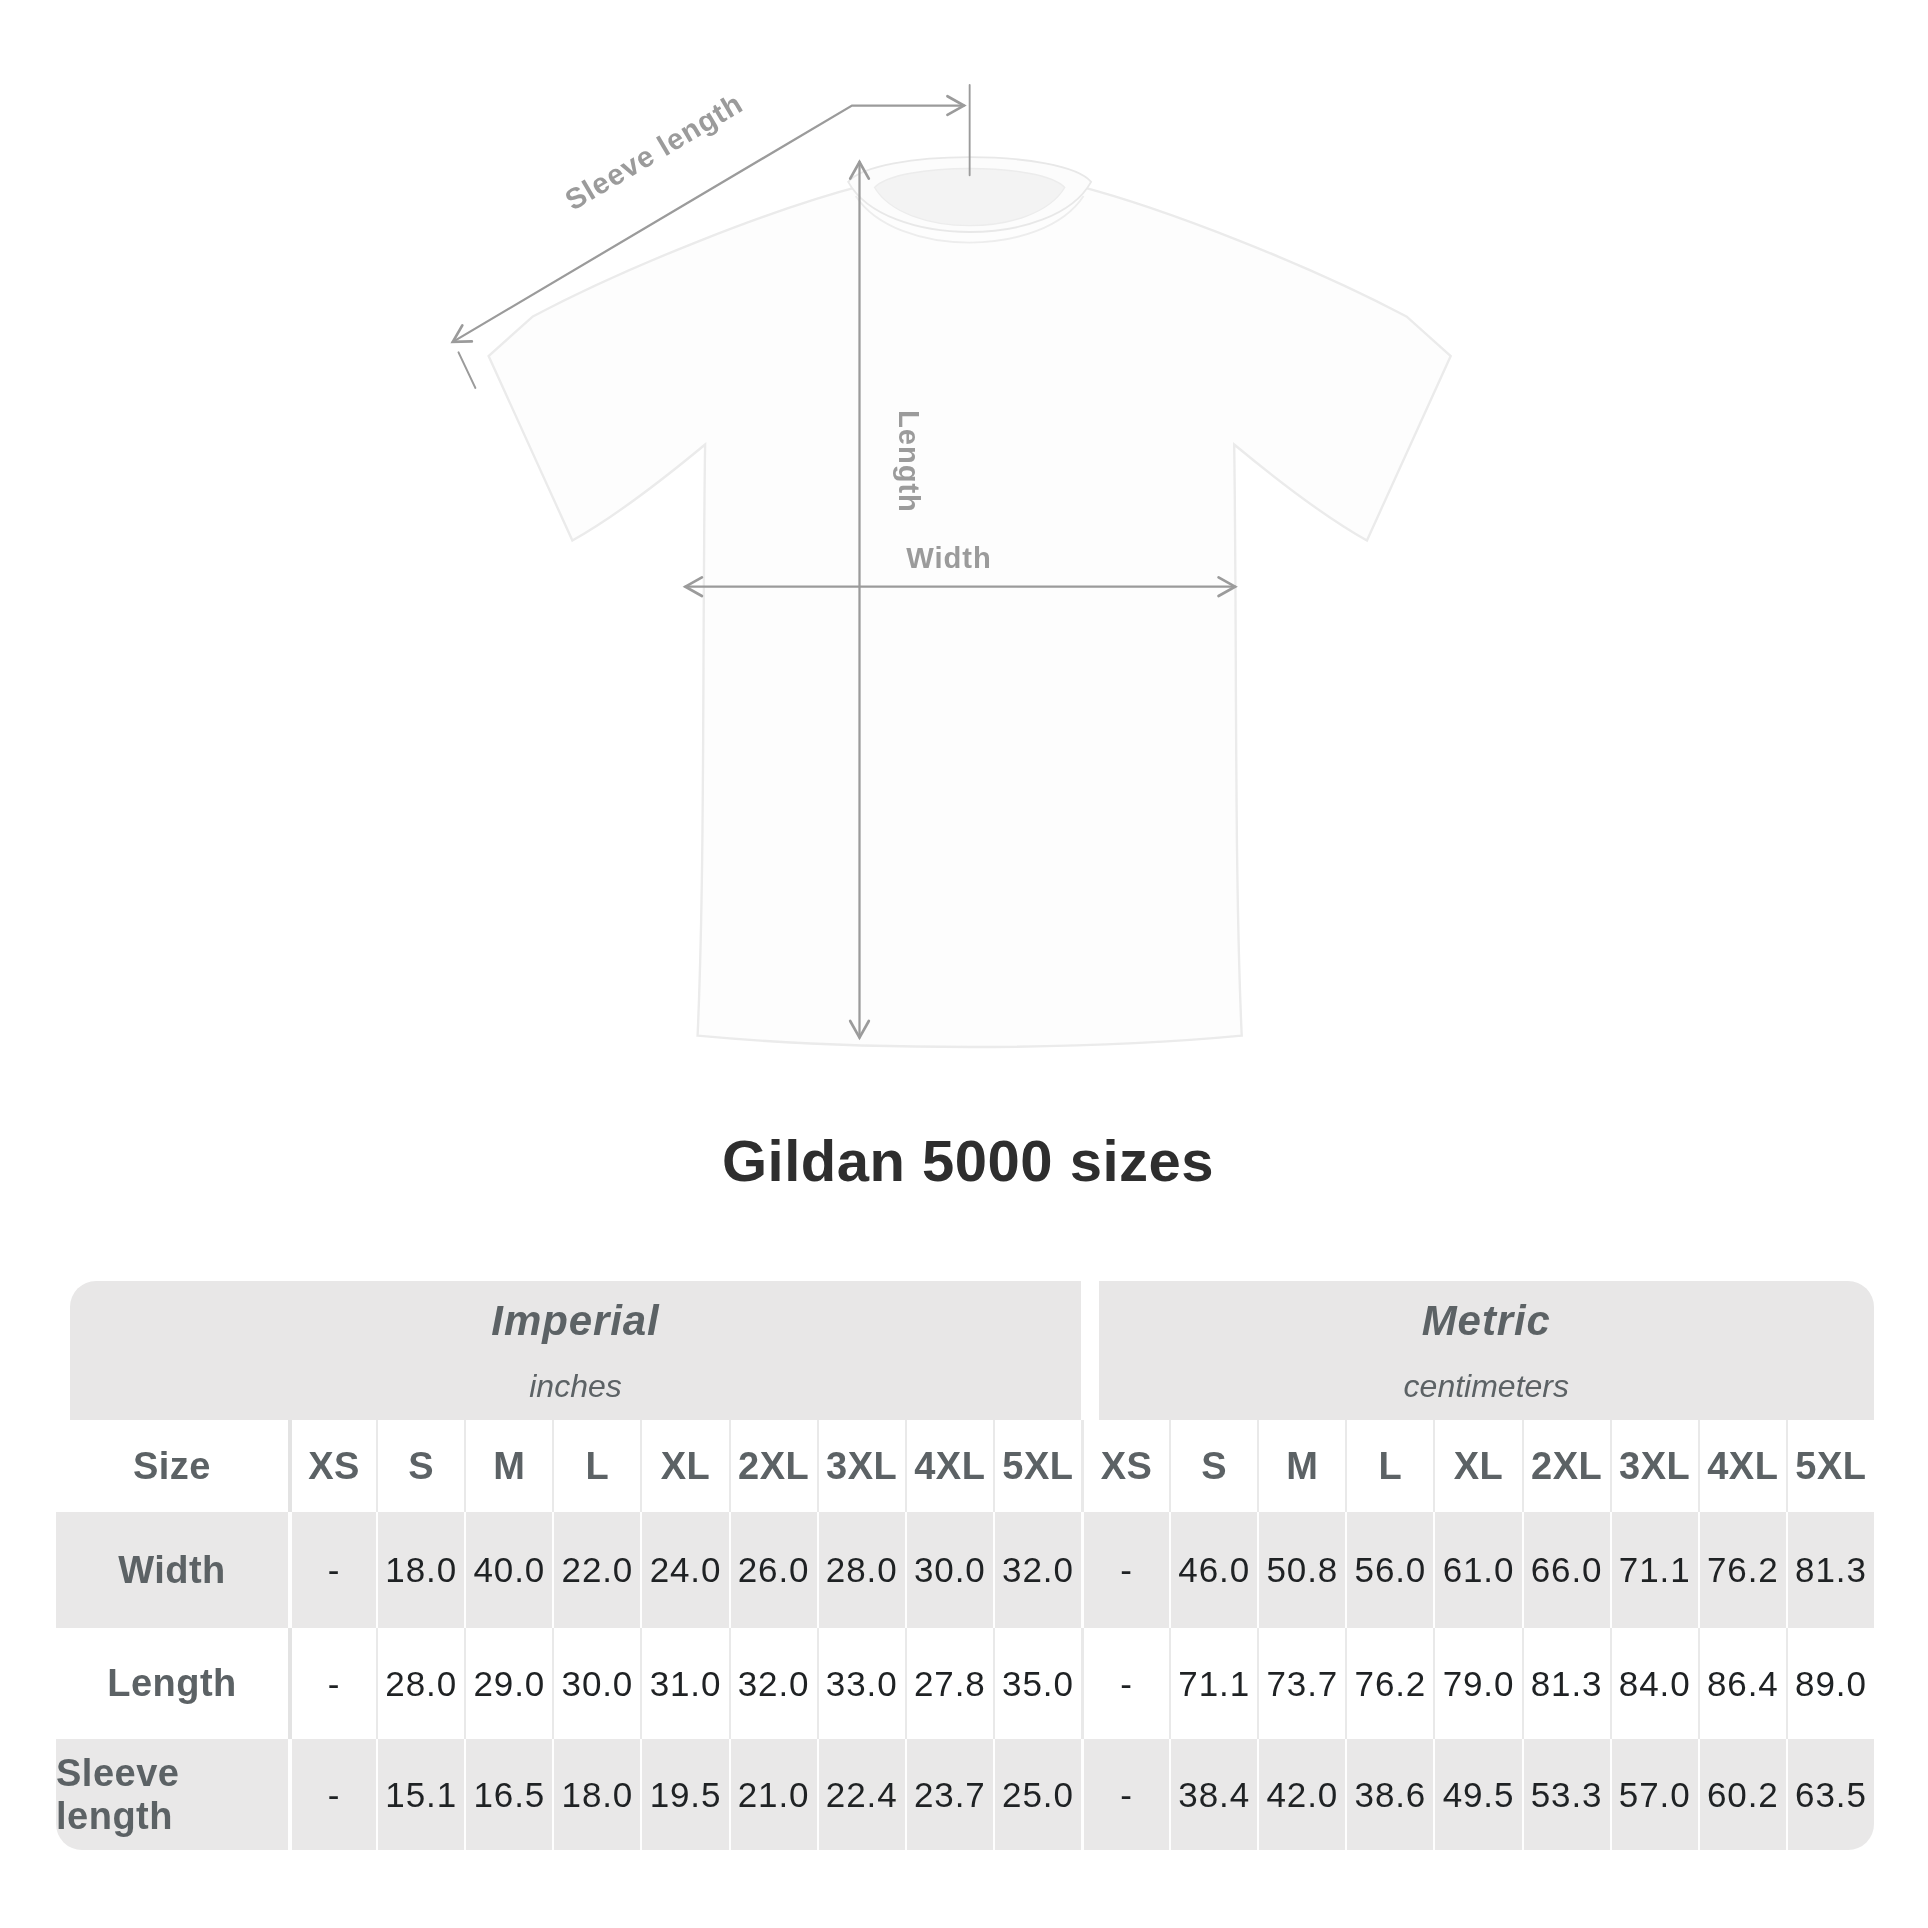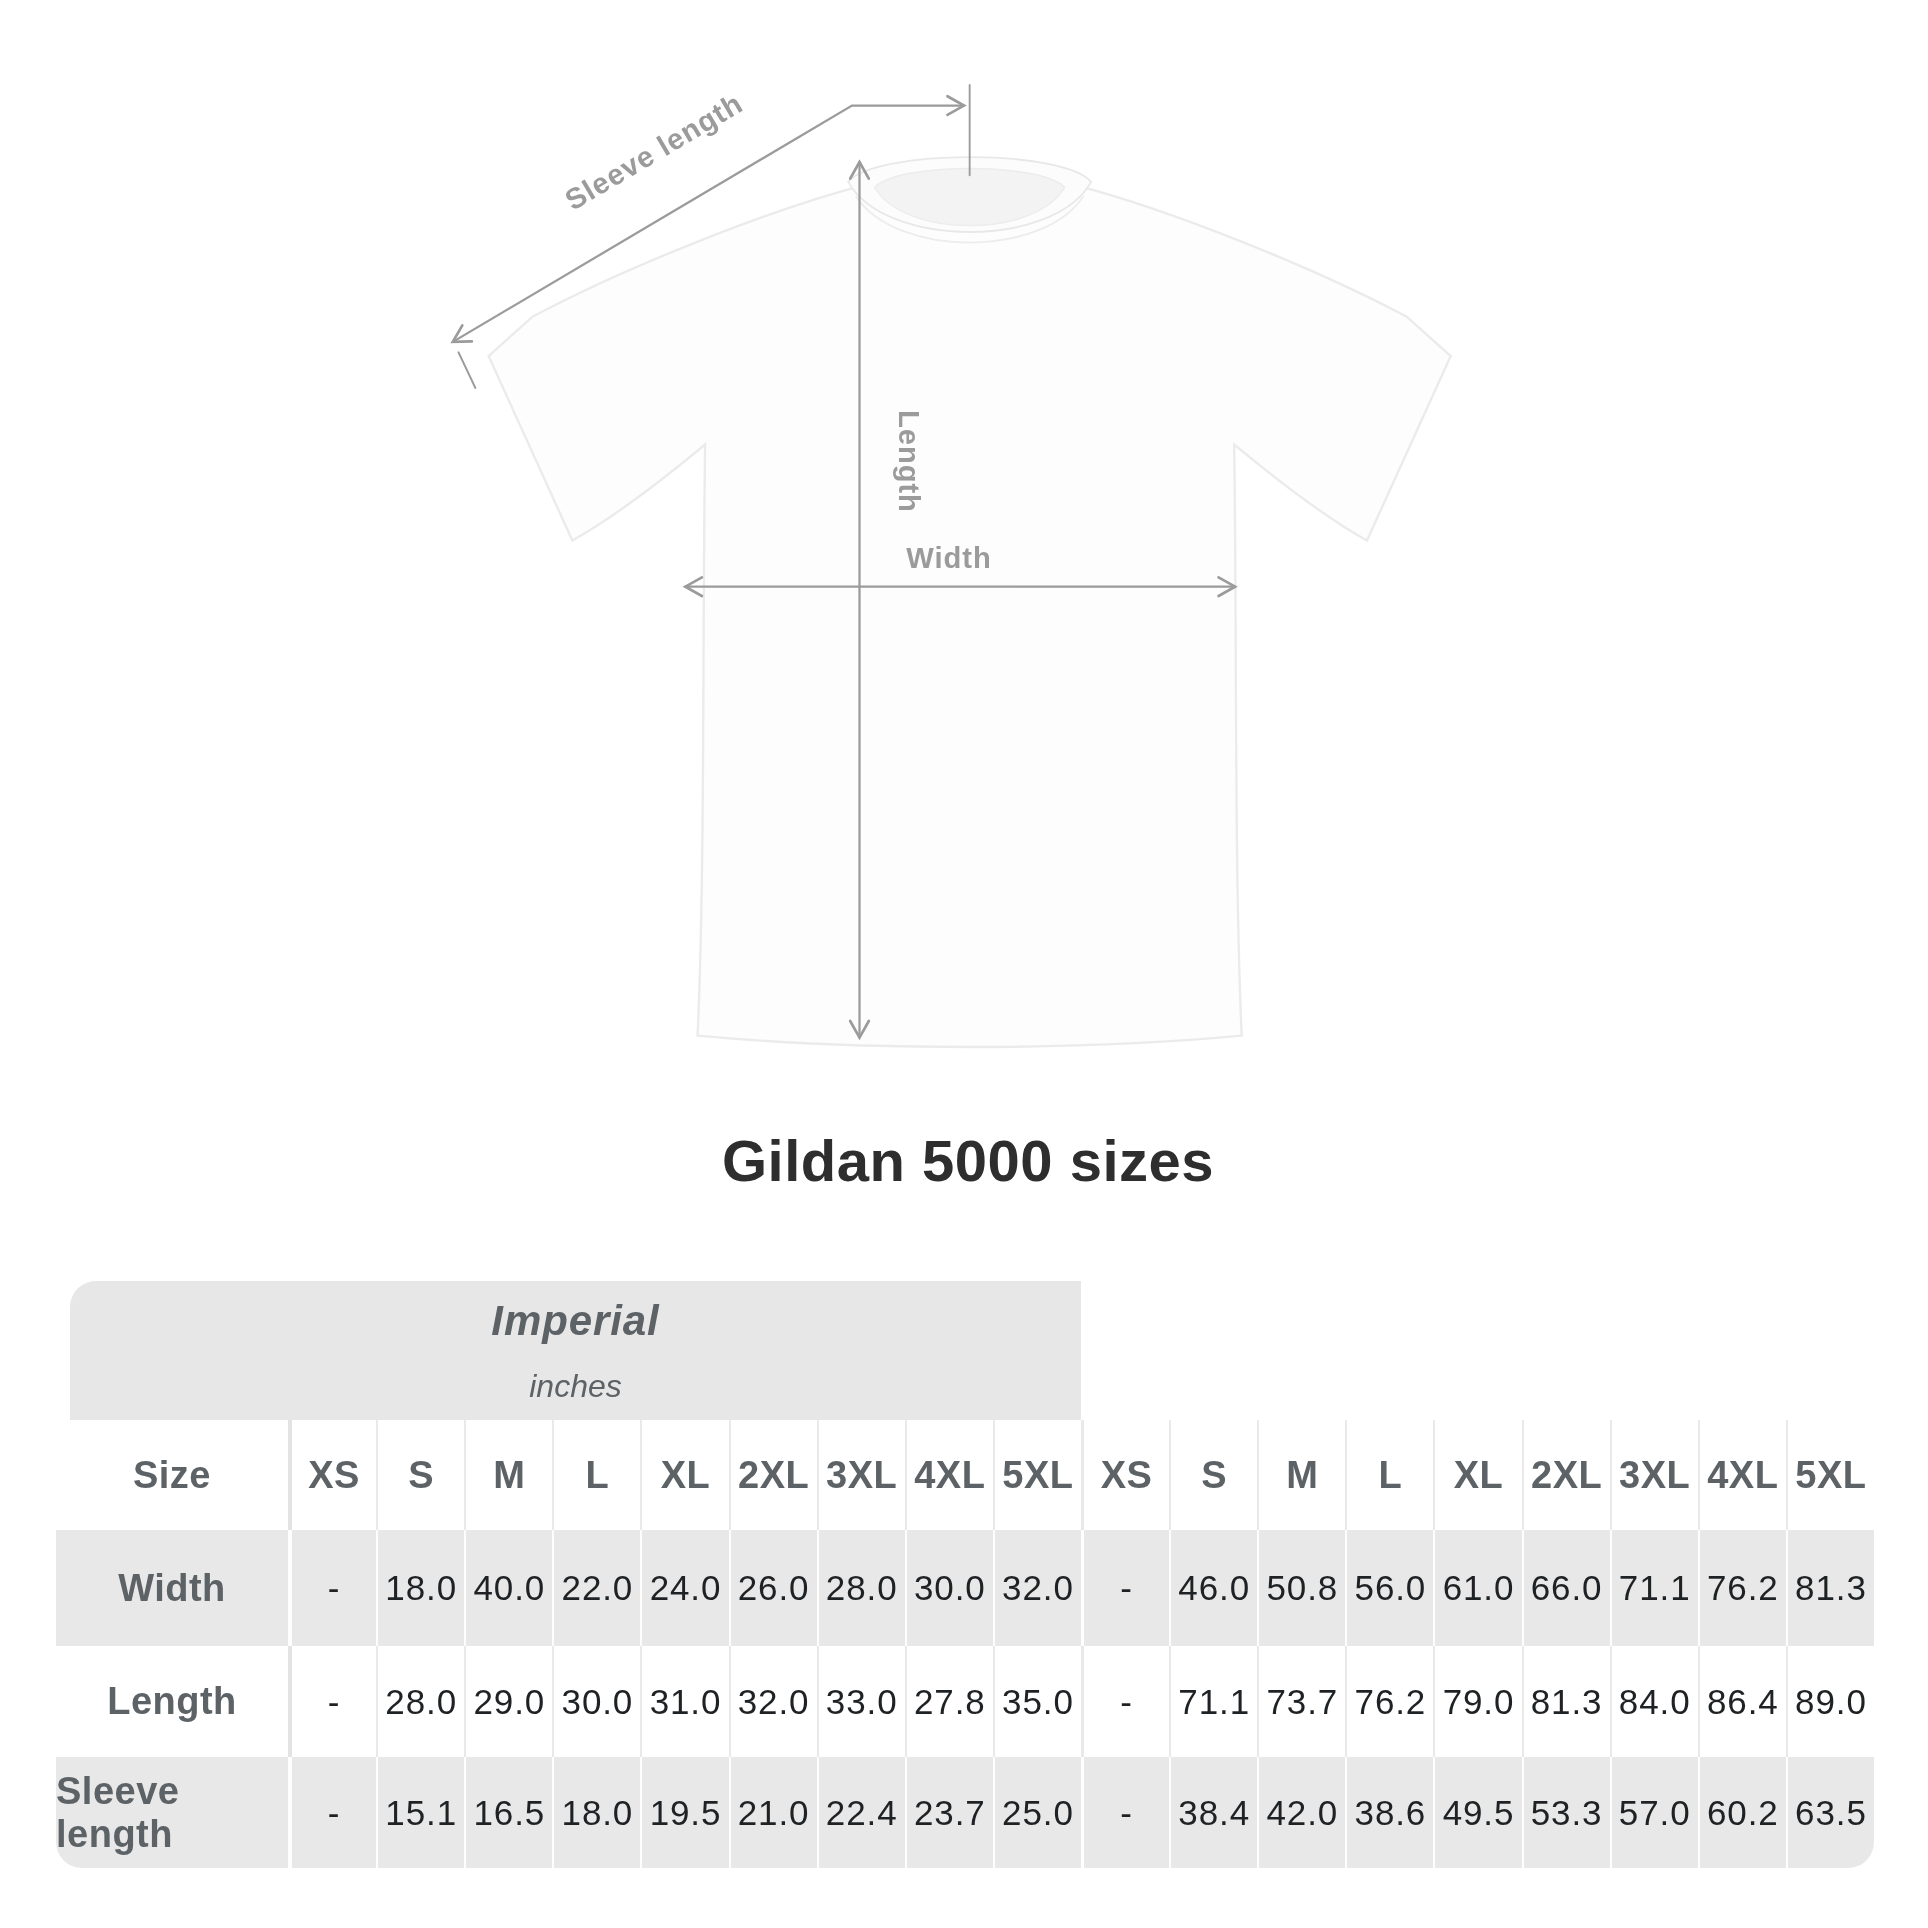--- a/index.html
+++ b/index.html
@@ -98,23 +98,27 @@
 
   <h1 class="page-title">Gildan 5000 sizes</h1>
 
   <div class="size-table">
     <div class="band-row">
       <div class="band band-left">
         <div class="band-title">Imperial</div>
         <div class="band-sub">inches</div>
       </div>
       <div class="band-gap"></div>
+      <div class="band band-right">
+        <div class="band-title">Metric</div>
+        <div class="band-sub">centimeters</div>
+      </div>
     </div>
     <div id="trows">
-        <div class="trow" style="height: 110px;">
+        <div class="trow" style="height: 92px;">
           <div class="cell lab">Size</div>
           <div class="cell hdr c1">XS</div>
           <div class="cell hdr">S</div>
           <div class="cell hdr">M</div>
           <div class="cell hdr">L</div>
           <div class="cell hdr">XL</div>
           <div class="cell hdr">2XL</div>
           <div class="cell hdr">3XL</div>
           <div class="cell hdr">4XL</div>
           <div class="cell hdr">5XL</div>

